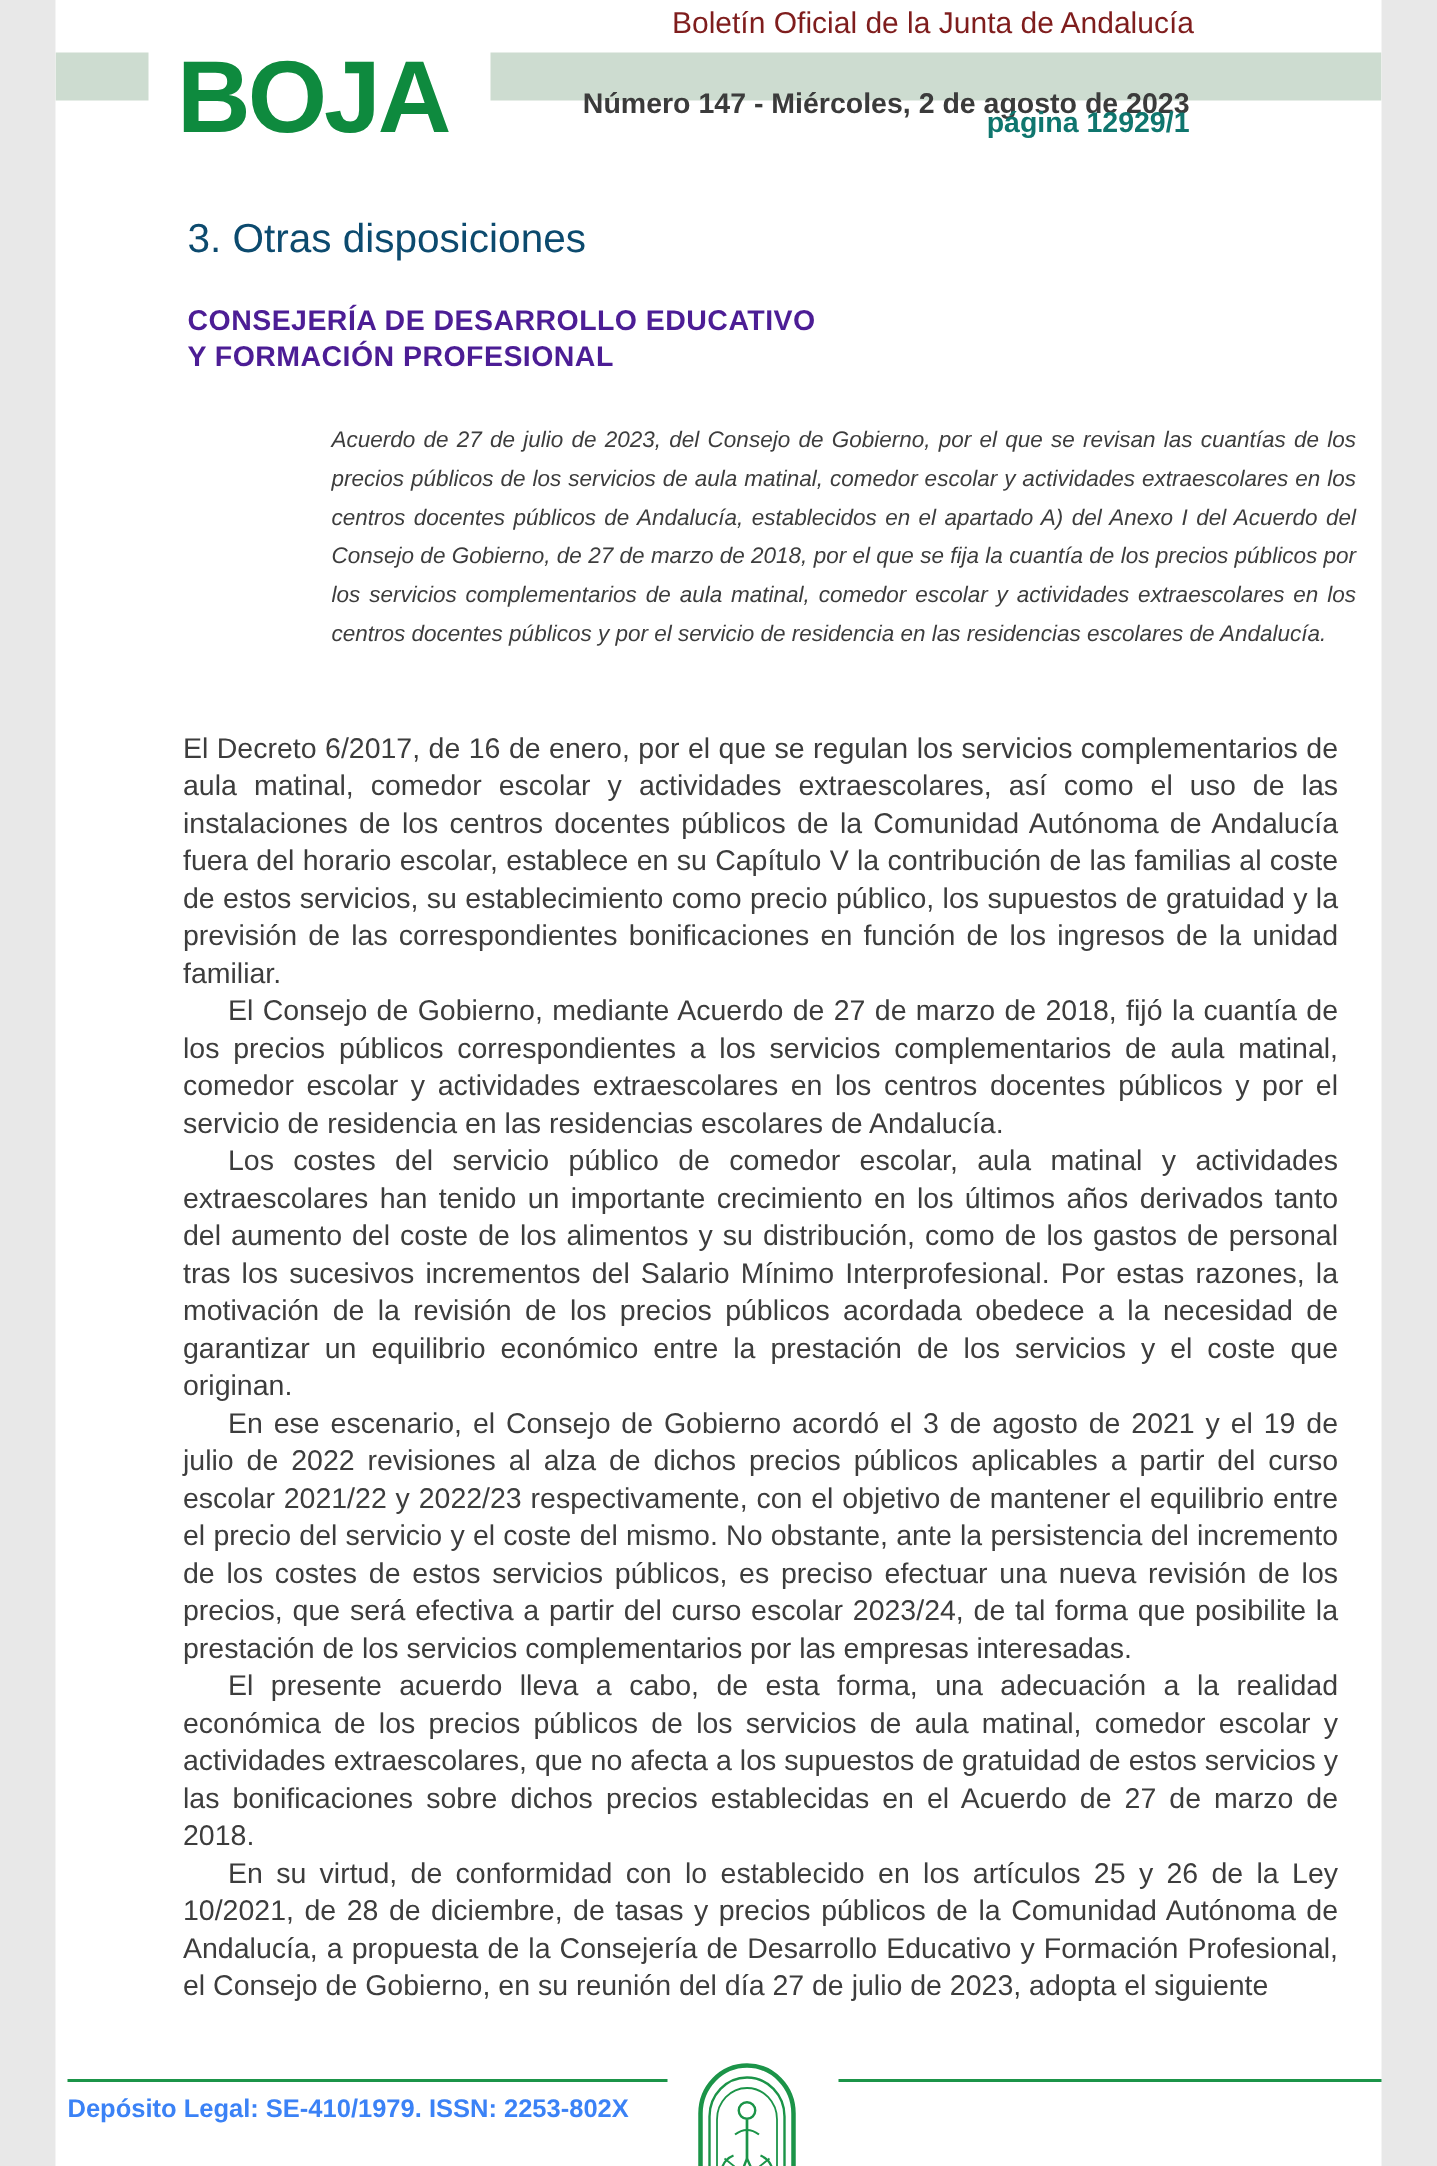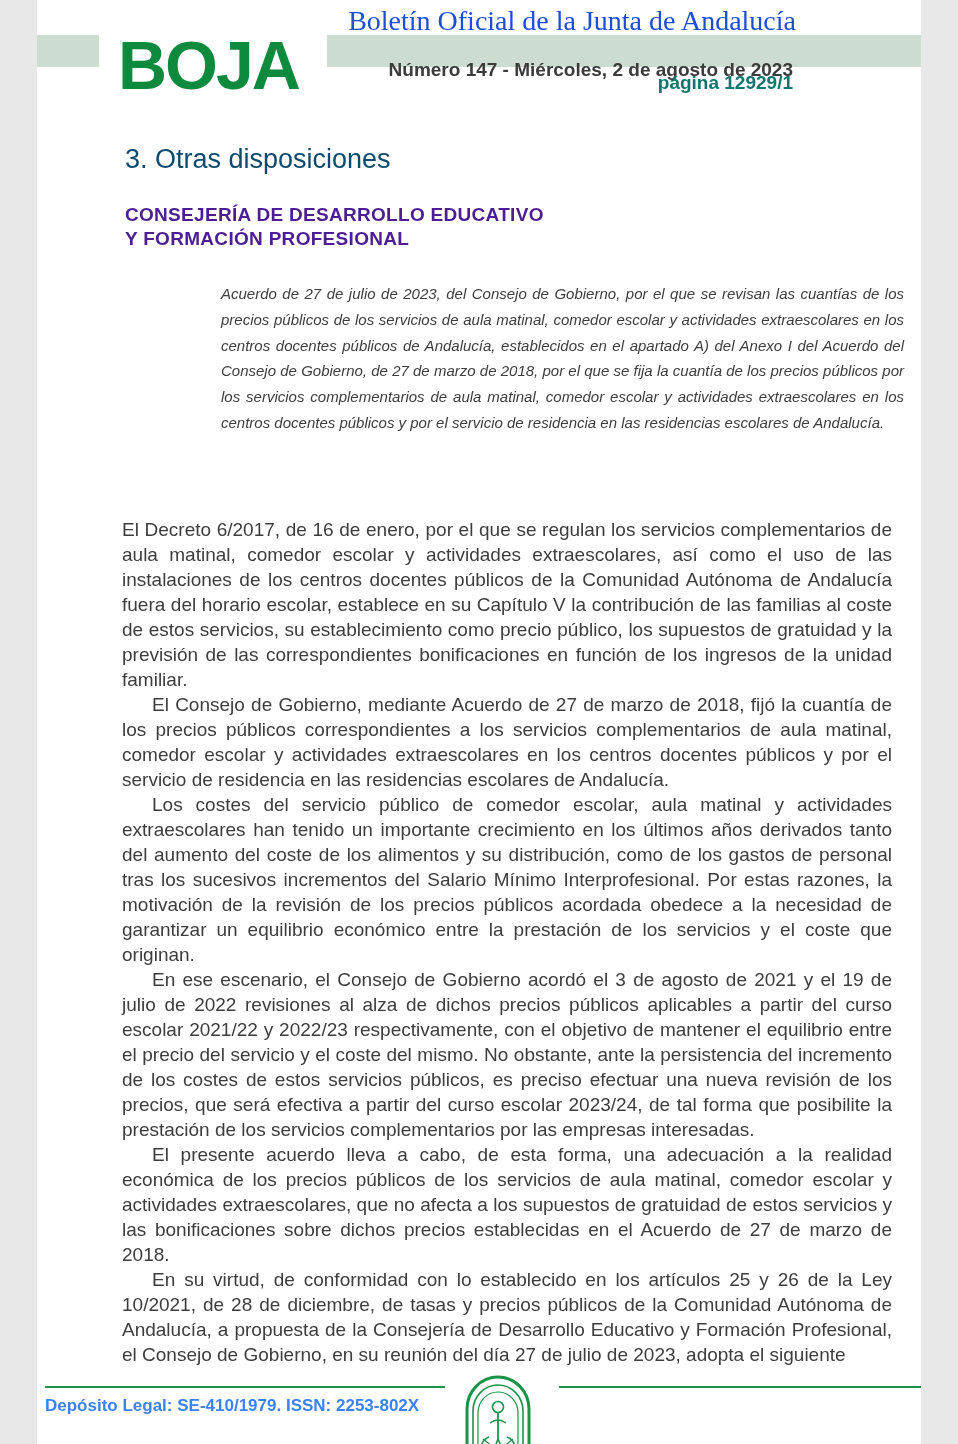--- a/index.html
+++ b/index.html
@@ -21,21 +21,21 @@
     padding-right: 128px; box-sizing: border-box;
   }
   .issue-line { font-size: 19px; font-weight: bold; color: #3b3b3b; white-space: nowrap; margin-top: 37px; }
   .logo {
     position: absolute; left: 81px; top: 31px;
     font-size: 68px; line-height: 1; font-weight: bold;
     letter-spacing: -2px; color: #0e8a3e;
   }
   .bulletin-title {
     position: absolute; top: 5px; right: 125px;
-    font-size: 28px; color: #1d4ed8; white-space: nowrap; font-family: Liberation Serif, serif;
+    font-size: 20px; color: #7f1d1d; white-space: nowrap;
   }
   .page-line {
     position: absolute; top: 72px; right: 128px;
     font-size: 19px; font-weight: 600; color: #0f766e;
   }
   
   .section-heading {
     position: absolute; top: 144px; left: 88px;
     margin: 0; font-size: 27px; font-weight: 400; color: #0c4a6e;
   }
@@ -47,21 +47,21 @@
   .abstract {
     position: absolute; top: 281px; left: 184px; width: 683px;
     margin: 0; font-size: 15px; font-style: italic;
     line-height: 25.8px; text-align: justify;
   }
   .bodytext {
     position: absolute; top: 487px; left: 85px; width: 770px;
     font-size: 19px; line-height: 25px; text-align: justify;
   }
   .bodytext p { margin: 0; text-indent: 30px; }
-  .bodytext p.first { text-indent: 0; margin-top: 30px; }
+  .bodytext p.first { text-indent: 0; }
   .bodytext p.last { }
   
   .registry {
     position: absolute; left: 877px; top: 1278px;
     width: 100px; height: 20px;
     transform: rotate(-90deg);
     font-size: 16px; font-weight: 600; letter-spacing: 1px;
     color: #3d3d3d; text-align: center; line-height: 20px;
   }
   

